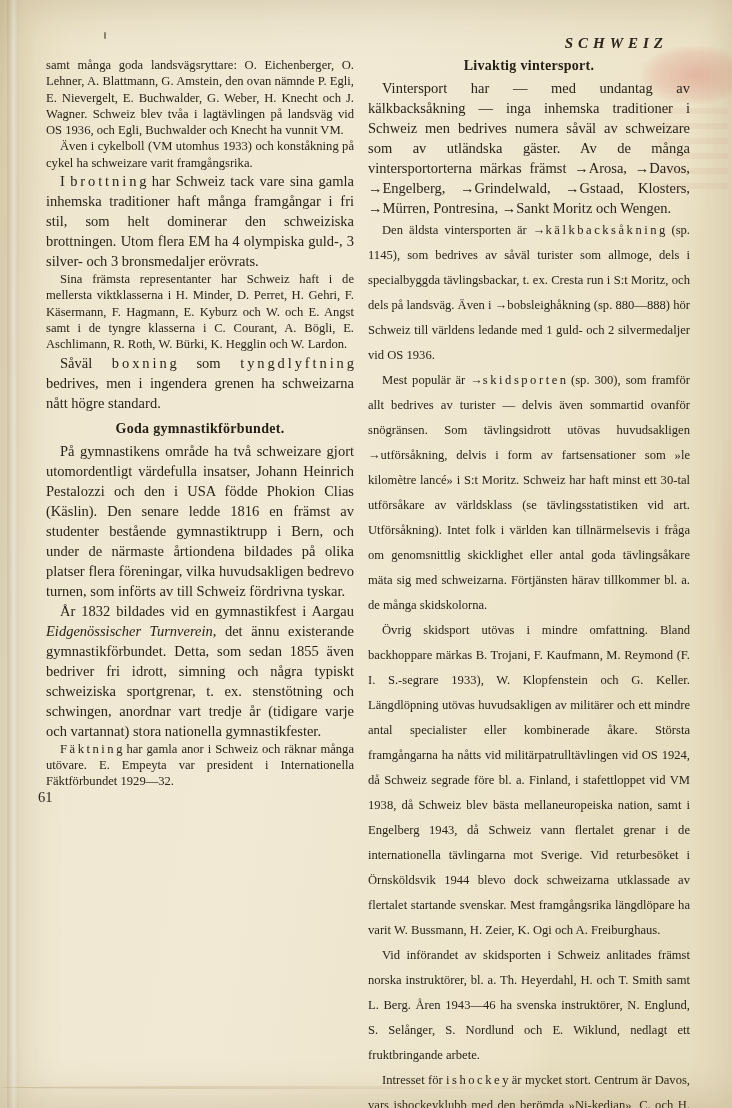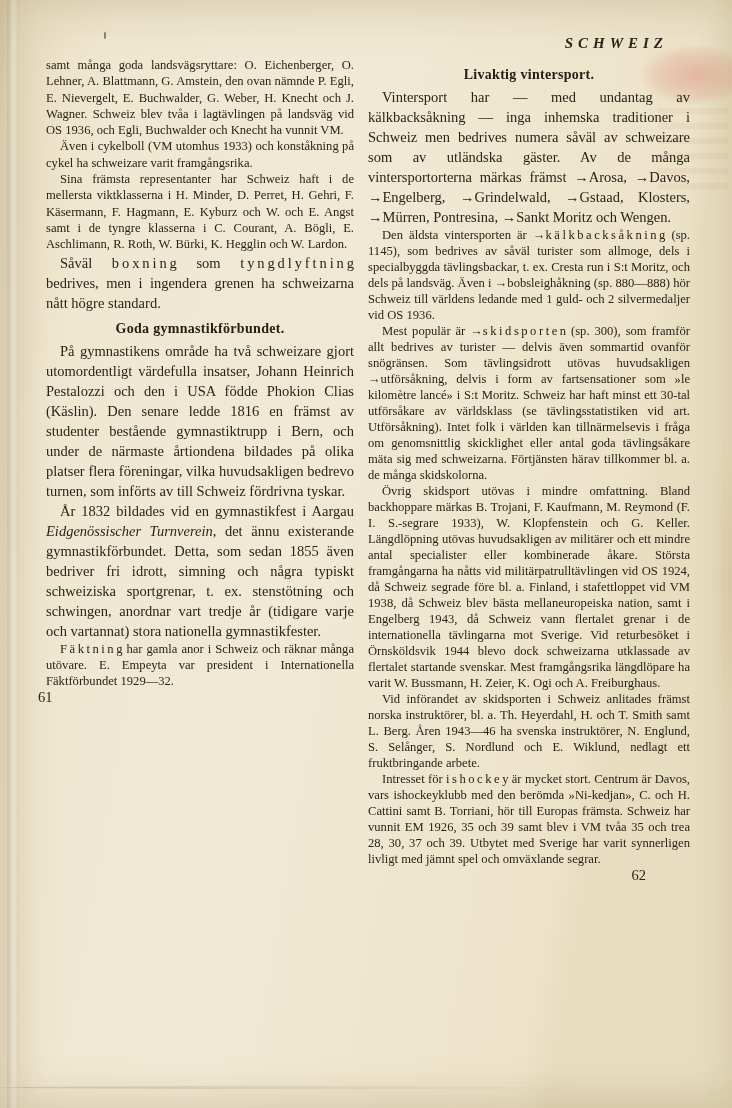--- a/index.html
+++ b/index.html
@@ -30,29 +30,29 @@
     font-size:15px;font-weight:bold;font-style:italic;letter-spacing:5px;color:#2b251b;
   }
   .columns{position:absolute;left:46px;top:57px;width:660px;display:flex;gap:14px;}
   .col{display:block;}
   .col-left{width:308px;}
   .col-right{width:322px;}
 
   p{margin:0;text-align:justify;color:#2a2419;}
   p.large{font-size:14.5px;line-height:20px;}
   p.small{font-size:12.6px;line-height:16.3px;}
-  .col-right p.small{line-height:16px;}
+  .col-right p.small{line-height:25px;}
   .indent{text-indent:14px;}
   .italic{font-style:italic;}
 
   h3.heading{
     margin:8px 0 4px;font-size:14px;font-weight:bold;text-align:center;color:#241f15;
     letter-spacing:.3px;
   }
-  h3.heading-top{margin-top:10px;}
+  h3.heading-top{margin-top:1px;}
 
   .pagenum{font-size:14.5px;margin-top:0;color:#2a2419;}
   .pagenum.left{text-align:left;margin-left:-8px;}
   .pagenum.right{text-align:right;padding-right:44px;}
 </style>
 </head>
 <body>
 
 <div class="page">
   <div class="edge-fold"></div>
@@ -62,20 +62,21 @@
   <div class="smudge-right"></div>
   <div class="speck"></div>
 
   <div class="running-header">SCHWEIZ</div>
 
   <div class="columns">
 
     <div class="col col-left">
       <p class="small">samt många goda landsvägsryttare: O. Eichenberger, O. Lehner, A. Blattmann, G. Amstein, den ovan nämnde P. Egli, E. Nievergelt, E. Buchwalder, G. Weber, H. Knecht och J. Wagner. Schweiz blev tvåa i lagtävlingen på landsväg vid OS 1936, och Egli, Buchwalder och Knecht ha vunnit VM.</p>
       <p class="small indent">Även i cykelboll (VM utomhus 1933) och konståkning på cykel ha schweizare varit framgångsrika.</p>
+      <p class="large indent">I b r o t t n i n g har Schweiz tack vare sina gamla inhemska traditioner haft många framgångar i fri stil, som helt dominerar den schweiziska brottningen. Utom flera EM ha 4 olympiska guld-, 3 silver- och 3 bronsmedaljer erövrats.</p>
       <p class="small indent">Sina främsta representanter har Schweiz haft i de mellersta viktklasserna i H. Minder, D. Perret, H. Gehri, F. Käsermann, F. Hagmann, E. Kyburz och W. och E. Angst samt i de tyngre klasserna i C. Courant, A. Bögli, E. Aschlimann, R. Roth, W. Bürki, K. Hegglin och W. Lardon.</p>
       <p class="large indent">Såväl b o x n i n g som t y n g d l y f t n i n g bedrives, men i ingendera grenen ha schweizarna nått högre standard.</p>
       <h3 class="heading">Goda gymnastikförbundet.</h3>
       <p class="large indent">På gymnastikens område ha två schweizare gjort utomordentligt värdefulla insatser, Johann Heinrich Pestalozzi och den i USA födde Phokion Clias (Käslin). Den senare ledde 1816 en främst av studenter bestående gymnastiktrupp i Bern, och under de närmaste årtiondena bildades på olika platser flera föreningar, vilka huvudsakligen bedrevo turnen, som införts av till Schweiz fördrivna tyskar.</p>
       <p class="large indent"><span>År 1832 bildades vid en gymnastikfest i Aargau </span><span class="italic">Eidgenössischer Turnverein</span><span>, det ännu existerande gymnastikförbundet. Detta, som sedan 1855 även bedriver fri idrott, simning och några typiskt schweiziska sportgrenar, t. ex. stenstötning och schwingen, anordnar vart tredje år (tidigare varje och vartannat) stora nationella gymnastikfester.</span></p>
       <p class="small indent">F ä k t n i n g har gamla anor i Schweiz och räknar många utövare. E. Empeyta var president i Internationella Fäktförbundet 1929—32.</p>
       <div class="pagenum left">61</div>
     </div>
 
     <div class="col col-right">

